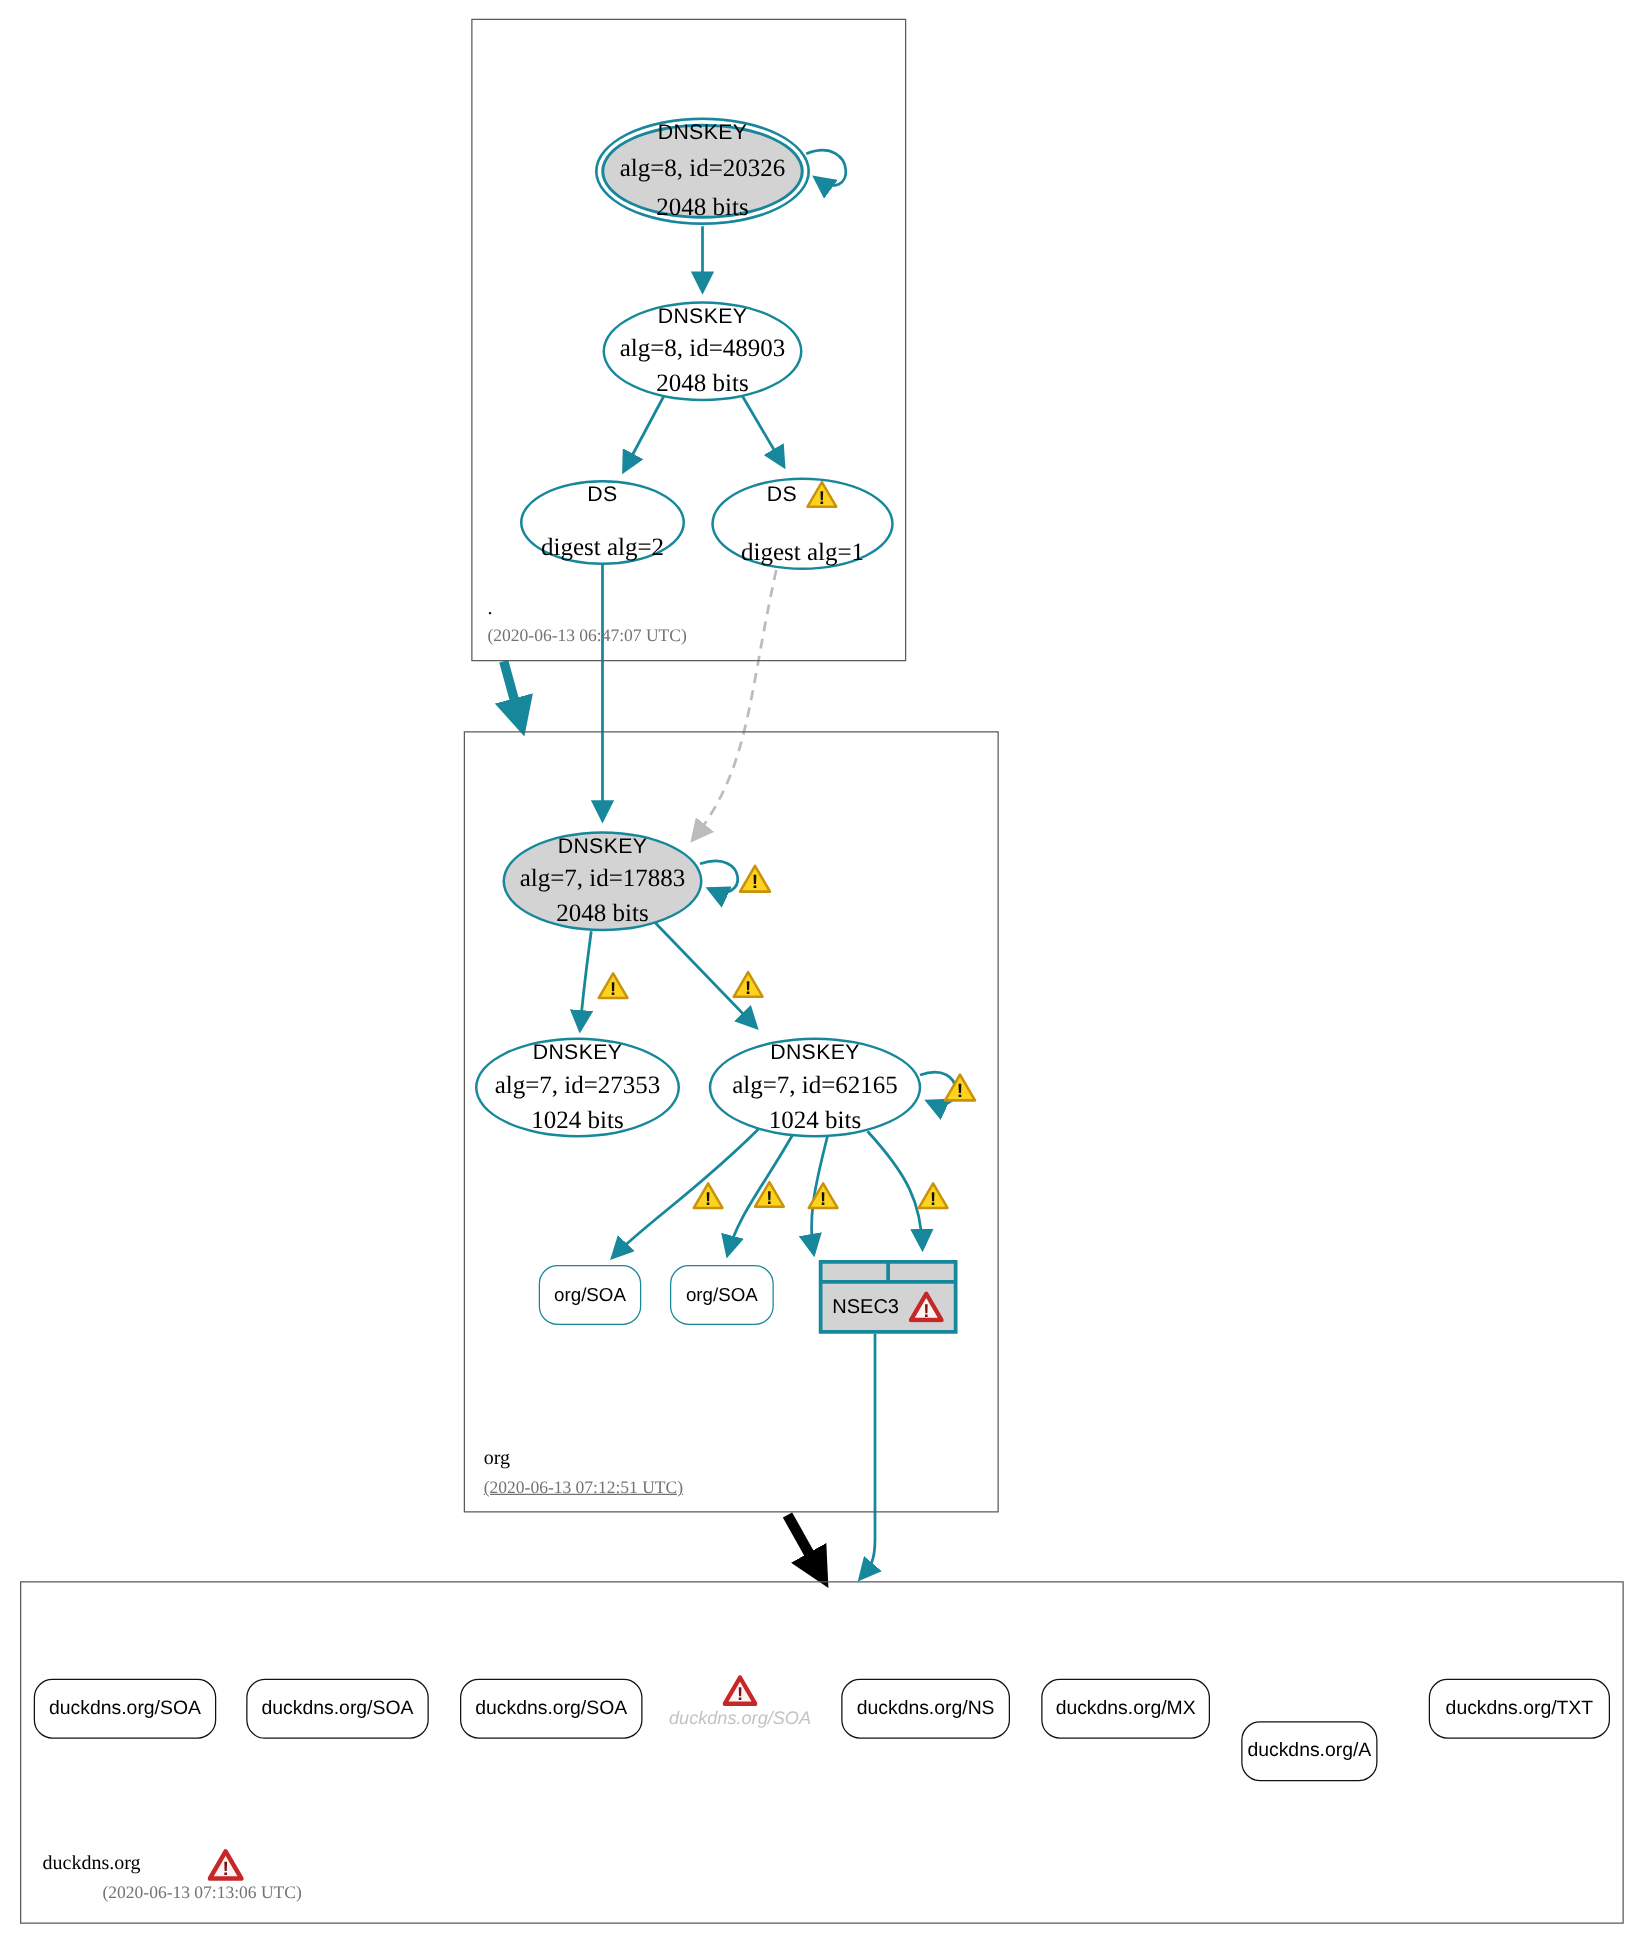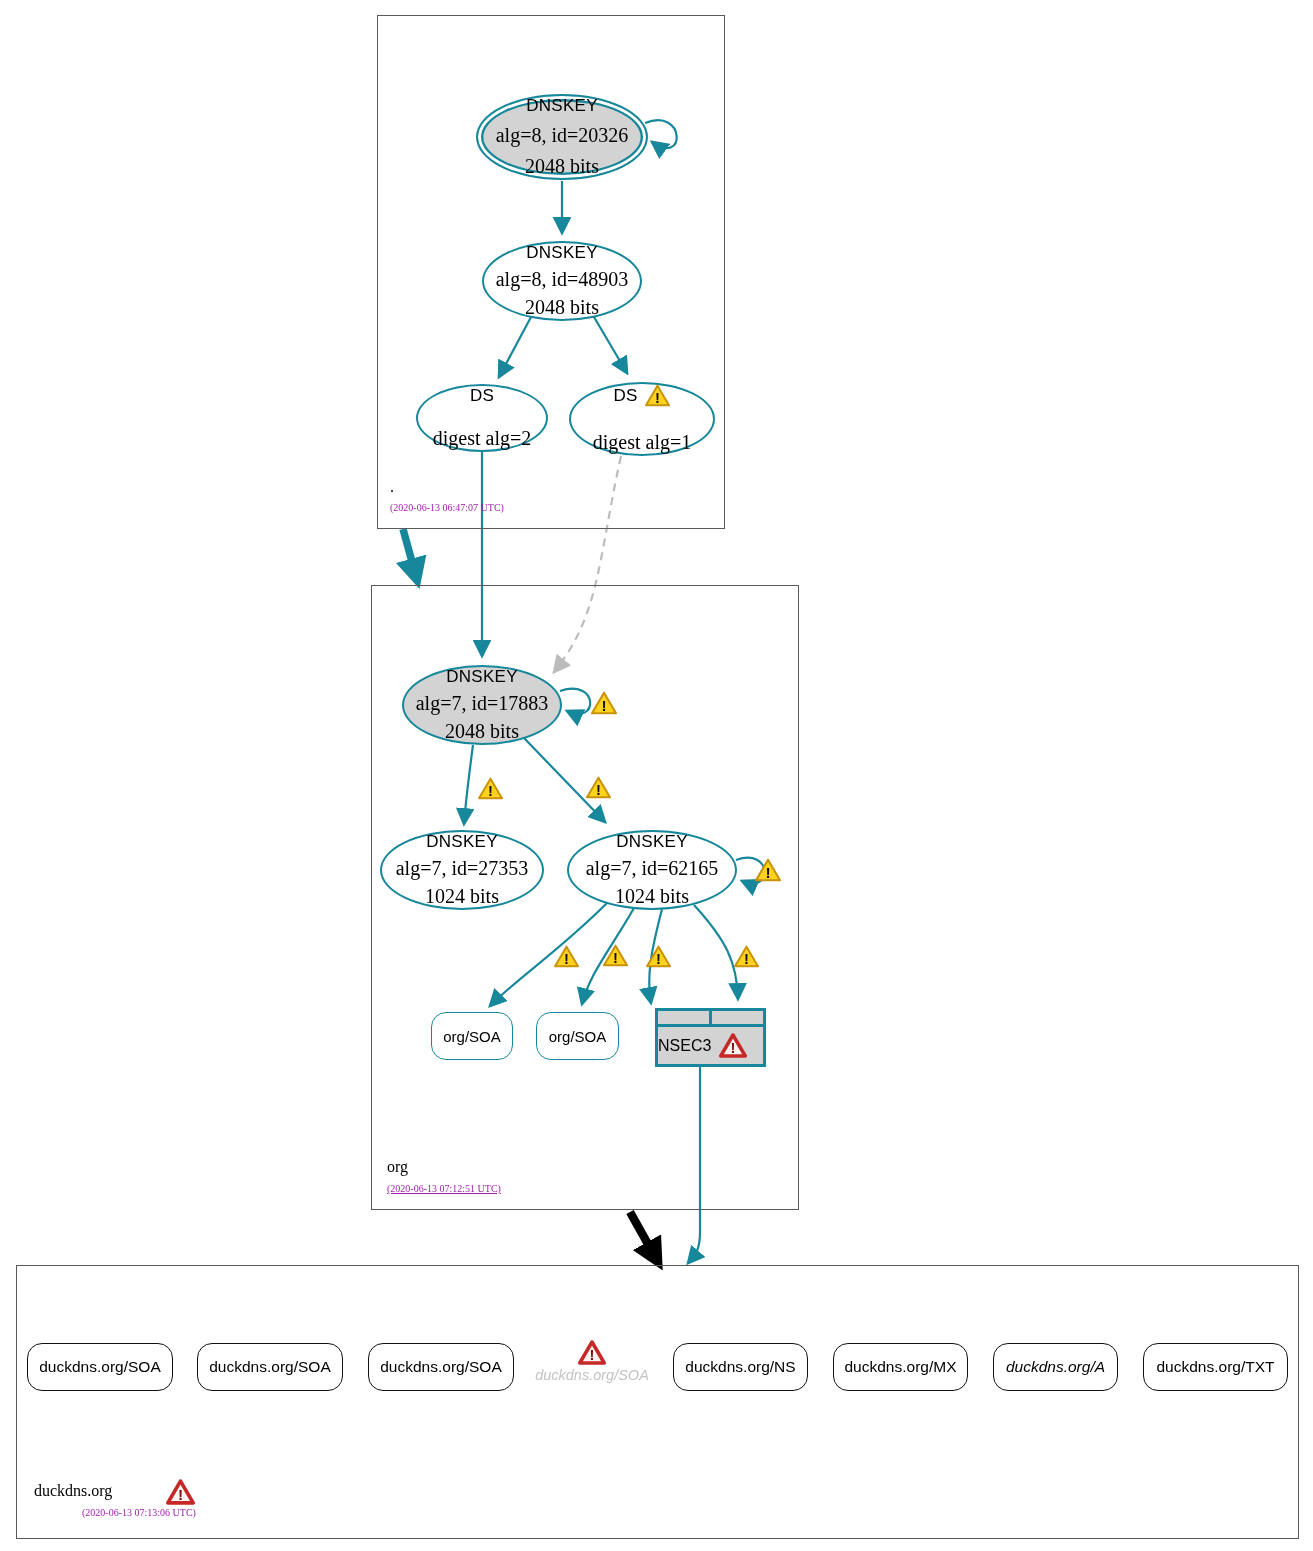--- a/index.html
+++ b/index.html
@@ -1,40 +1,40 @@
 <!DOCTYPE html>
 <html><head>
 <meta charset="utf-8">
 <style>
   html,body{margin:0;padding:0;background:#ffffff;}
   #canvas{position:relative;width:1313px;height:1551px;background:#ffffff;overflow:hidden;
           font-family:"Liberation Sans",sans-serif;color:#000;}
   .zone-box{position:absolute;border:1px solid #5a5a5a;background:transparent;}
   .zone-label{position:absolute;font-family:"Liberation Serif",serif;font-size:16px;color:#000;white-space:nowrap;}
-  .zone-ts{position:absolute;font-family:"Liberation Serif",serif;font-size:10px;color:#a21caf;white-space:nowrap;}
+  .zone-ts{position:absolute;font-family:"Liberation Serif",serif;font-size:14px;color:#737373;white-space:nowrap;}
   svg.edges{position:absolute;left:0;top:0;width:1313px;height:1551px;pointer-events:none;}
   .ellipse{position:absolute;border:2.4px solid var(--teal);border-radius:50%;
            display:flex;flex-direction:column;align-items:center;justify-content:space-between;
            text-align:center;background:#fff;box-sizing:border-box;line-height:1.15;}
   .ellipse.gray{background:#d3d3d3;}
   .ellipse .t1{font-size:17px;letter-spacing:.3px;}
   .ellipse .t2,.ellipse .t3{font-family:"Liberation Serif",serif;font-size:20px;}
   .dbl{box-shadow:inset 0 0 0 3px #fff, inset 0 0 0 5.4px var(--teal);}
   .rrset{position:absolute;border:1.6px solid var(--teal);border-radius:15px;background:#fff;
          display:flex;align-items:center;justify-content:center;font-size:15px;box-sizing:border-box;}
   .rrset.black{border:1.7px solid #111;border-radius:15px;font-size:15.5px;}
   .dsrow{display:flex;align-items:center;gap:6px;justify-content:center;}
   .tri{display:inline-block;}
   .neg-rrset{position:absolute;display:flex;flex-direction:column;align-items:center;}
   .neg-label{font-style:italic;color:#c3c3c3;font-size:14.5px;margin-top:2px;}
   .nsec3{position:absolute;background:var(--teal);padding:3px;box-sizing:border-box;
          display:flex;flex-direction:column;gap:3px;}
   .nsec3 .hdr{display:flex;gap:3px;height:13px;}
   .nsec3 .hdr div{flex:1;background:#d3d3d3;}
-  .nsec3 .body{flex:1;background:#d3d3d3;display:flex;align-items:center;gap:8px;font-size:16px;}
+  .nsec3 .body{flex:1;background:#d3d3d3;display:flex;align-items:center;justify-content:center;gap:8px;font-size:16px;}
 </style>
 </head>
 <body>
 
 <div id="canvas" style="--teal:#17879b">
 
   <svg class="edges">
     <defs>
       <marker id="aTeal" viewBox="0 0 10 10" refX="8.5" refY="5" markerWidth="8.5" markerHeight="8.5" orient="auto-start-reverse">
         <path d="M0 0 L10 5 L0 10 z" fill="#17879b"></path>
@@ -199,21 +199,21 @@
       </svg>
     <span class="neg-label">duckdns.org/SOA</span>
   </div>
 
   <div class="rrset black" style="left:673px;top:1343px;width:135px;height:48px;">
     <span>duckdns.org/NS</span>
   </div>
   <div class="rrset black" style="left:833px;top:1343px;width:135px;height:48px;">
     <span>duckdns.org/MX</span>
   </div>
-  <div class="rrset black" style="left:993px;top:1343px;width:125px;height:48px;font-style:italic;">
+  <div class="rrset black" style="left:993px;top:1377px;width:109px;height:48px;">
     <span>duckdns.org/A</span>
   </div>
   <div class="rrset black" style="left:1143px;top:1343px;width:145px;height:48px;">
     <span>duckdns.org/TXT</span>
   </div>
 
   <div class="zone-label" style="left:34px;top:1482px;">duckdns.org</div>
   <svg class="tri" style="position:absolute;left:166px;top:1479px;" width="29" height="26" viewBox="0 0 32 28">
       <path d="M16 2 L30 26 L2 26 Z" fill="#fdf3f3" stroke="#c62828" stroke-width="4" stroke-linejoin="round"></path>
       <text x="16" y="23" text-anchor="middle" font-size="17" font-weight="bold" fill="#7a1010">!</text>

